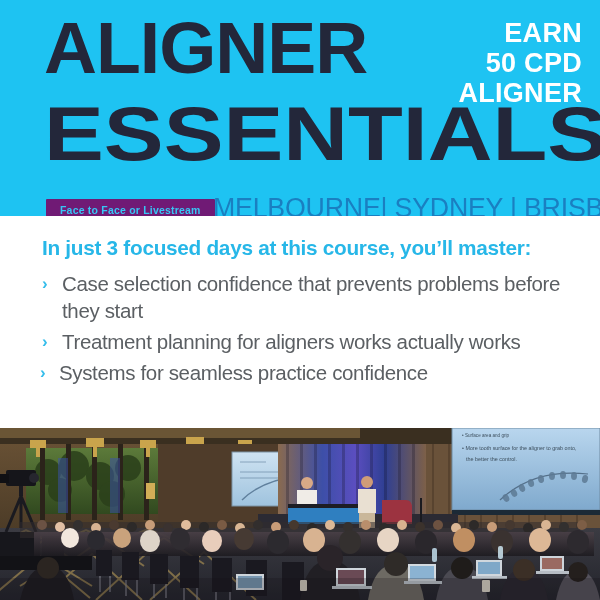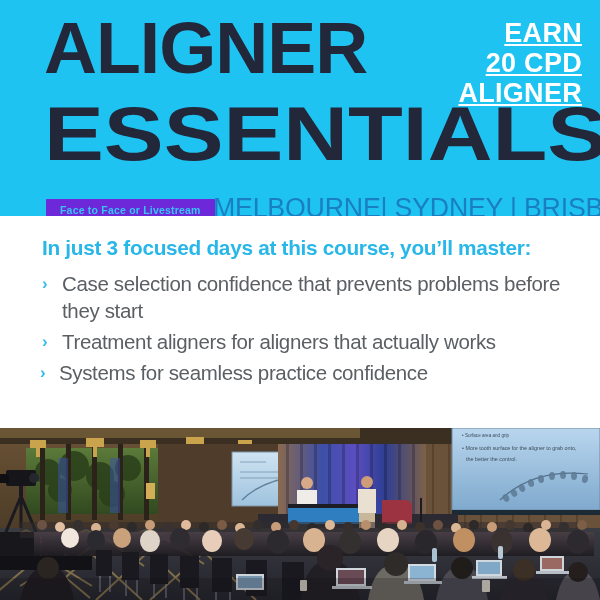--- a/index.html
+++ b/index.html
@@ -39,25 +39,25 @@
   .cpd {
     position:absolute; right:18px; top:18px;
     width:150px;
     text-align:right;
     color:#ffffff;
     font-weight:bold;
     font-size:27px;
     line-height:30px;
     letter-spacing:0.3px;
   }
-  .cpd div { white-space:nowrap;text-decoration:underline; }
+  .cpd div { white-space:nowrap; }
 
   .badge {
     position:absolute; left:46px; top:199px;
-    background:#6d28d9;
+    background:#701a75;
     color:#37c6f4;
     font-size:10.5px;
     font-weight:bold;
     letter-spacing:0.2px;
     padding:5px 14px 5px 14px;
     border-radius:1px;
     white-space:nowrap;
   }
   .cities {
     position:absolute; left:213px; top:193px;
@@ -123,21 +123,21 @@
 <div class="poster">
 
   <div class="header">
 
     <div class="title-main">ALIGNER</div>
 
     <div class="title-main second">ESSENTIALS</div>
 
     <div class="cpd">
       <div>EARN</div>
-      <div>20 CPD</div>
+      <div>50 CPD</div>
       <div>ALIGNER</div>
     </div>
 
     <div class="badge">Face to Face or Livestream</div>
 
     <div class="cities">MELBOURNE| SYDNEY | BRISBANE</div>
   </div>
 
   <div class="middle">
 
@@ -145,21 +145,21 @@
 
     <div class="bullets">
 
       <div class="bullet">
         <span class="chev">›</span>
         <span>Case selection confidence that prevents problems before they start</span>
       </div>
 
       <div class="bullet">
         <span class="chev">›</span>
-        <span>Treatment aligners for aligners that actually works</span>
+        <span>Treatment planning for aligners works actually works</span>
       </div>
 
       <div class="bullet tight">
         <span class="chev">›</span>
         <span>Systems for seamless practice confidence</span>
       </div>
 
     </div>
   </div>
 

